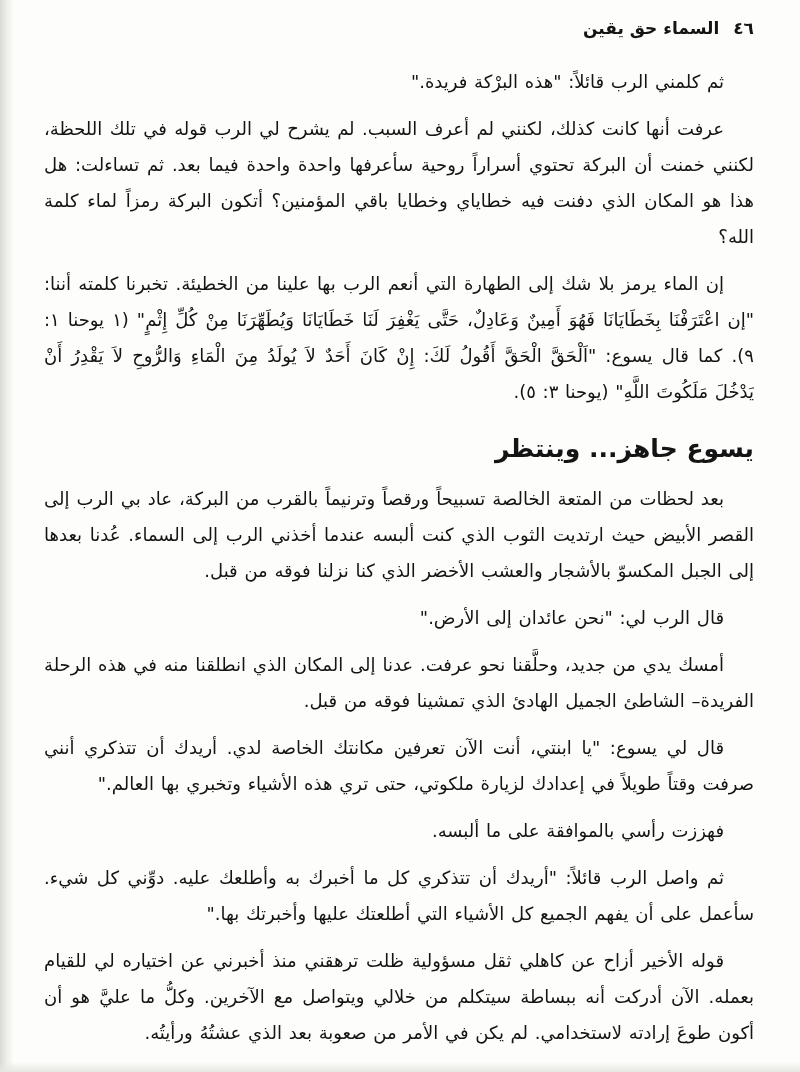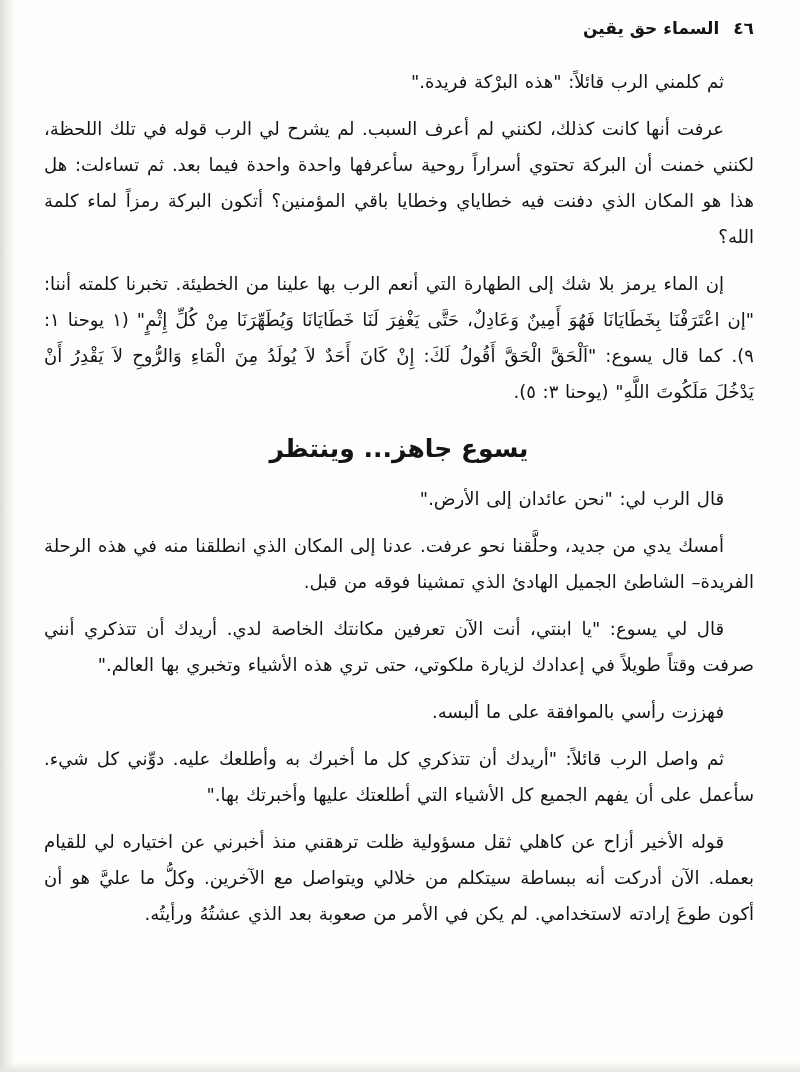--- a/index.html
+++ b/index.html
@@ -54,21 +54,20 @@
     line-height: 36px;
     text-align: justify;
     margin: 0 0 11px 0;
     text-indent: 30px; 
     word-spacing: 1px;
   }
   .body-text p.no-just {
     text-align: right;
   }
   .section-heading {
-    text-align: center;
     font-weight: bold;
     font-size: 25px;
     margin: 24px 0 18px 0;
     text-indent: 0;
     letter-spacing: 0.5px;
   }
 </style>
 </head>
 <body>
 
@@ -84,20 +83,21 @@
   <div class="body-text">
 
     <p class="no-just">ثم كلمني الرب قائلاً: "هذه البرْكة فريدة."</p>
 
     <p>عرفت أنها كانت كذلك، لكنني لم أعرف السبب. لم يشرح لي الرب قوله في تلك اللحظة، لكنني خمنت أن البركة تحتوي أسراراً روحية سأعرفها واحدة واحدة فيما بعد. ثم تساءلت: هل هذا هو المكان الذي دفنت فيه خطاياي وخطايا باقي المؤمنين؟ أتكون البركة رمزاً لماء كلمة الله؟</p>
 
     <p>إن الماء يرمز بلا شك إلى الطهارة التي أنعم الرب بها علينا من الخطيئة. تخبرنا كلمته أننا: "إن اعْتَرَفْنَا بِخَطَايَانَا فَهُوَ أَمِينٌ وَعَادِلٌ، حَتَّى يَغْفِرَ لَنَا خَطَايَانَا وَيُطَهِّرَنَا مِنْ كُلِّ إِثْمٍ" (١ يوحنا ١: ٩). كما قال يسوع: "اَلْحَقَّ الْحَقَّ أَقُولُ لَكَ: إِنْ كَانَ أَحَدٌ لاَ يُولَدُ مِنَ الْمَاءِ وَالرُّوحِ لاَ يَقْدِرُ أَنْ يَدْخُلَ مَلَكُوتَ اللَّهِ" (يوحنا ٣: ٥).</p>
 
     <h2 class="section-heading">يسوع جاهز... وينتظر</h2>
 
+    <p>بعد لحظات من المتعة الخالصة تسبيحاً ورقصاً وترنيماً بالقرب من البركة، عاد بي الرب إلى القصر الأبيض حيث ارتديت الثوب الذي كنت ألبسه عندما أخذني الرب إلى السماء. عُدنا بعدها إلى الجبل المكسوّ بالأشجار والعشب الأخضر الذي كنا نزلنا فوقه من قبل.</p>
 
     <p class="no-just">قال الرب لي: "نحن عائدان إلى الأرض."</p>
 
     <p>أمسك يدي من جديد، وحلَّقنا نحو عرفت. عدنا إلى المكان الذي انطلقنا منه في هذه الرحلة الفريدة– الشاطئ الجميل الهادئ الذي تمشينا فوقه من قبل.</p>
 
     <p>قال لي يسوع: "يا ابنتي، أنت الآن تعرفين مكانتك الخاصة لدي. أريدك أن تتذكري أنني صرفت وقتاً طويلاً في إعدادك لزيارة ملكوتي، حتى تري هذه الأشياء وتخبري بها العالم."</p>
 
     <p class="no-just">فهززت رأسي بالموافقة على ما ألبسه.</p>
 
     <p>ثم واصل الرب قائلاً: "أريدك أن تتذكري كل ما أخبرك به وأطلعك عليه. دوِّني كل شيء. سأعمل على أن يفهم الجميع كل الأشياء التي أطلعتك عليها وأخبرتك بها."</p>

